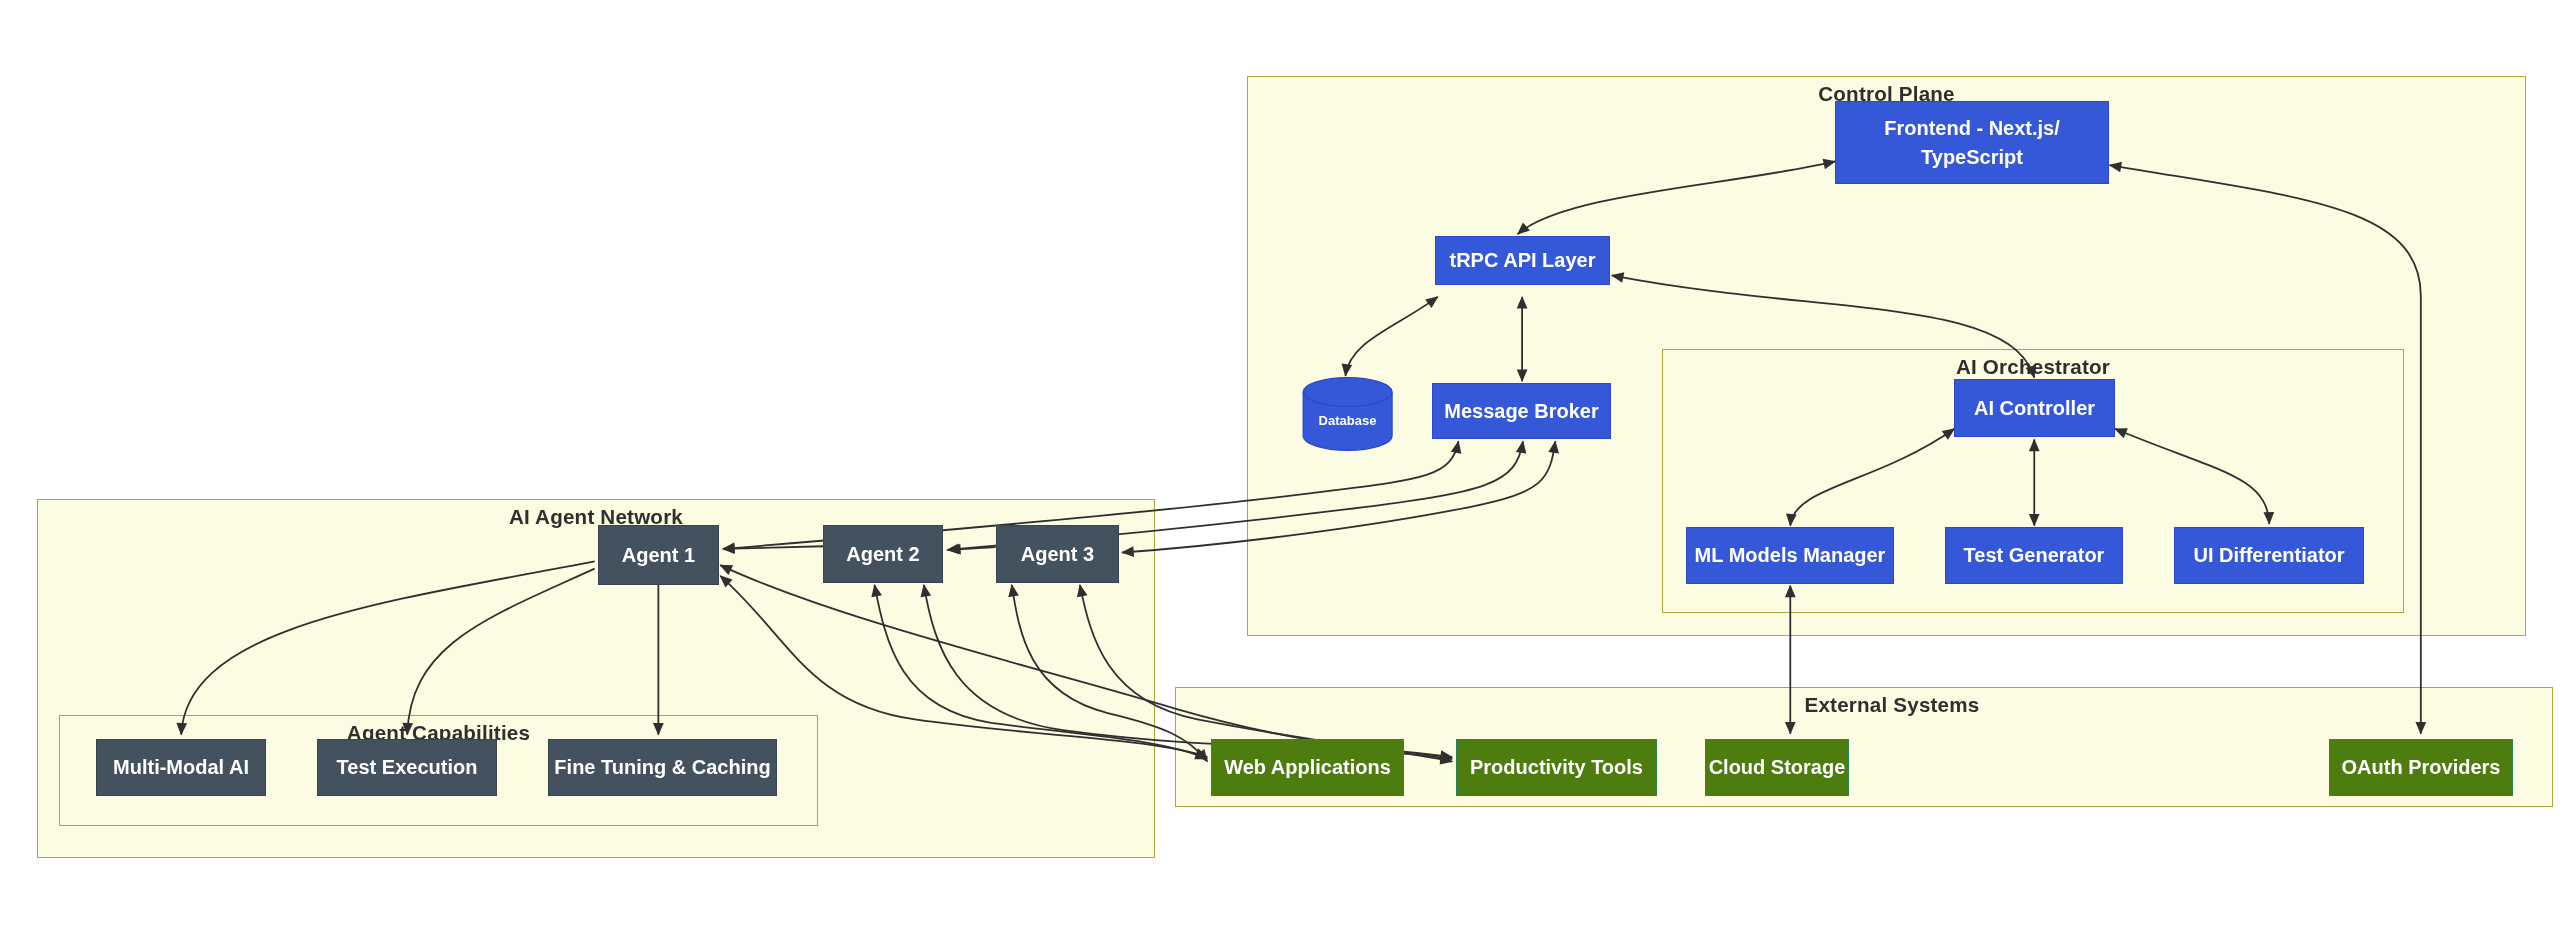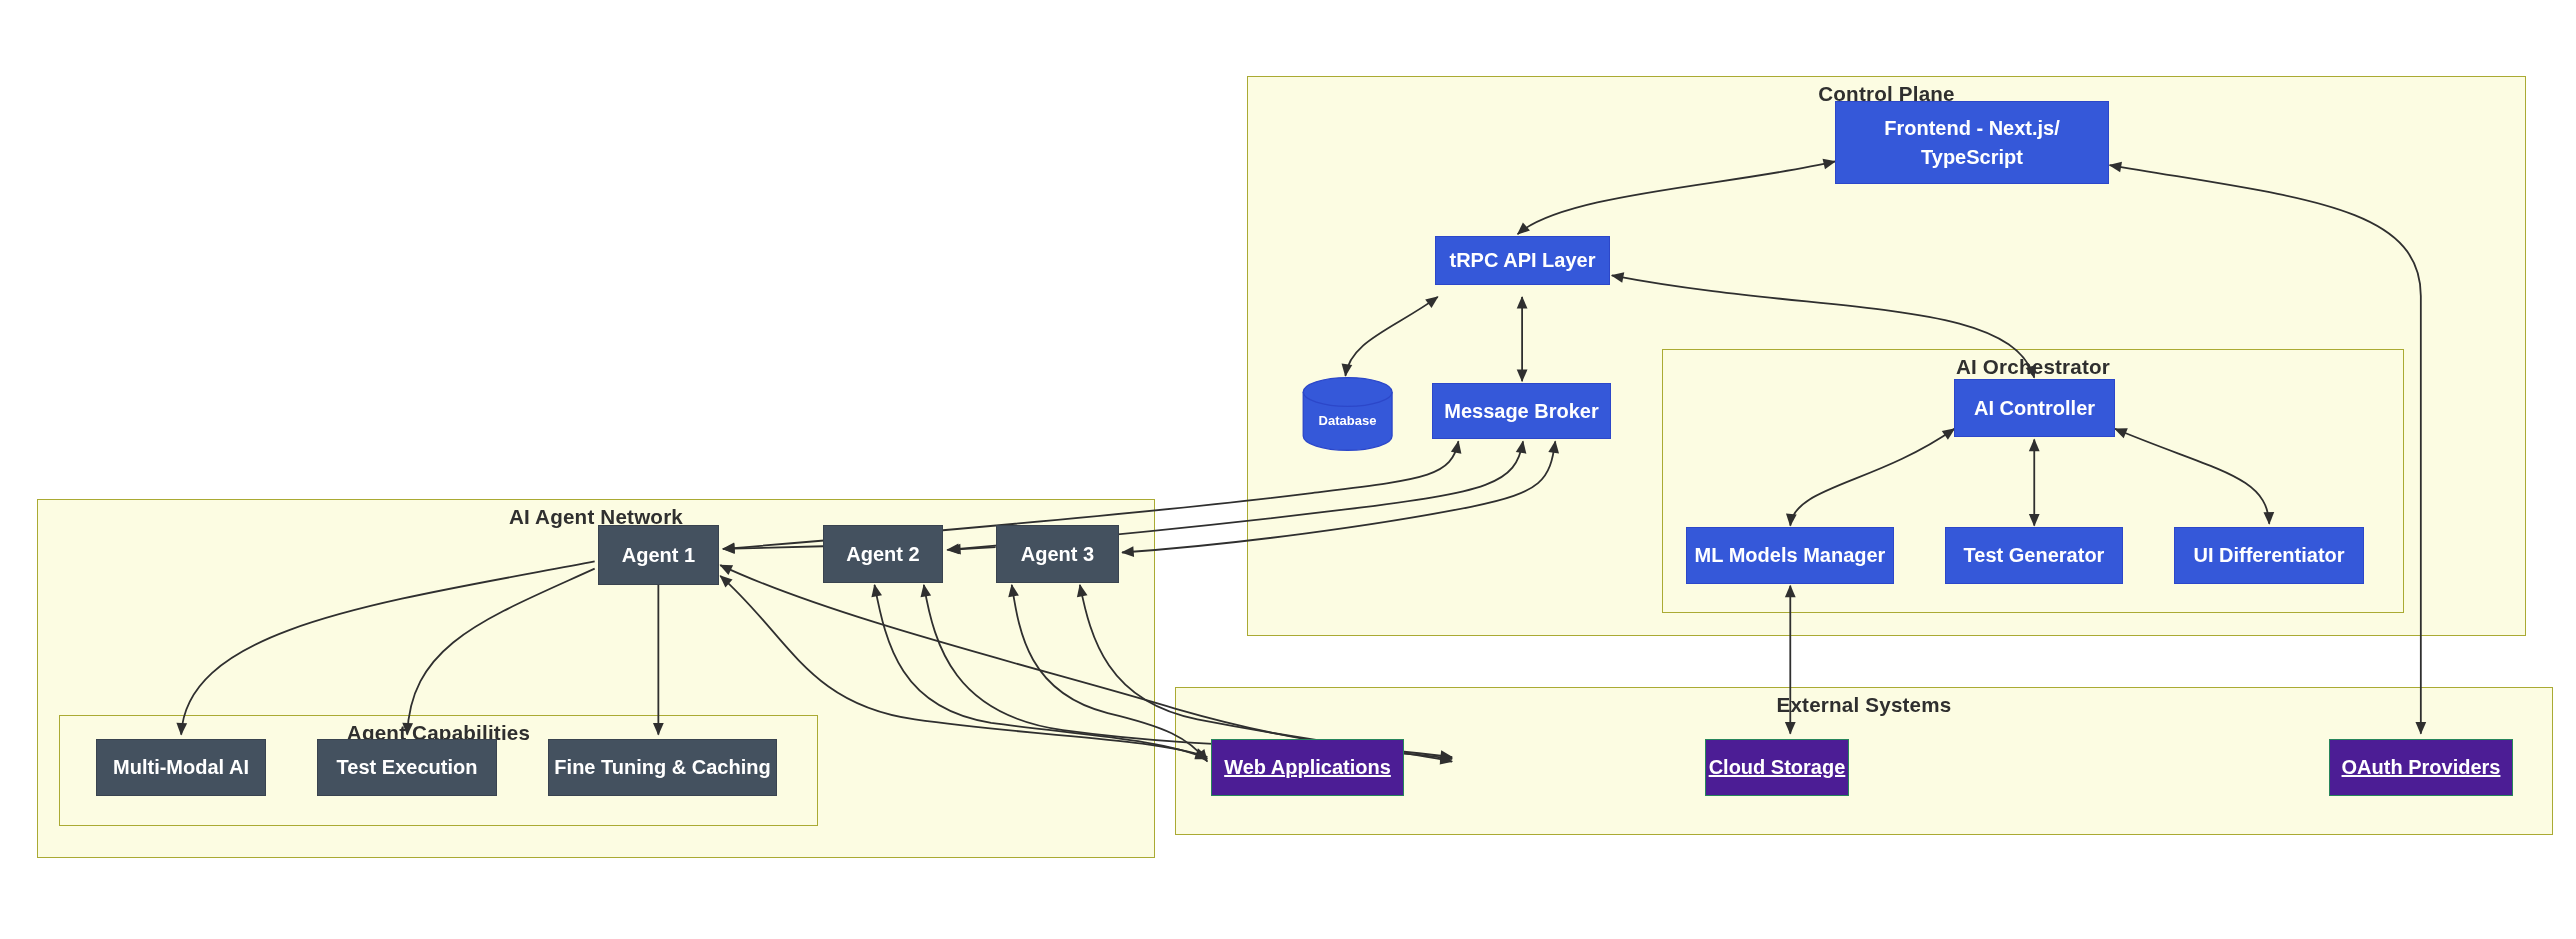--- a/index.html
+++ b/index.html
@@ -6,41 +6,41 @@
   body{font-family:"Liberation Sans","DejaVu Sans",sans-serif;}
   #canvas{position:relative;width:2576px;height:940px;background:#ffffff;overflow:hidden;}
   .subgraph{position:absolute;background:#fcfce2;border:0.9px solid #aaaa33;box-sizing:border-box;}
   .sg-label{position:absolute;width:100%;text-align:center;top:5.4px;font-size:20.6px;font-weight:700;color:#2f2f2f;letter-spacing:0.2px;}
   #edges{position:absolute;left:0;top:0;z-index:2;}
   .edge{fill:none;stroke:#2f2f2f;stroke-width:2px;}
   .node{position:absolute;z-index:3;display:flex;align-items:center;justify-content:center;text-align:center;
         color:#ffffff;font-weight:700;font-size:20px;line-height:1.45;white-space:pre-line;box-sizing:border-box;}
   .n-blue{background:#3558d9;border:0.9px solid #2c47c9;}
   .n-dark{background:#44515f;border:0.9px solid #39434f;}
-  .n-green{background:#4c1d95;border:0.9px solid #27855c;text-decoration:underline;}
+  .n-green{background:#4d7c0f;border:0.9px solid #27855c;}
   .n-plain{background:transparent;border:none;}
 </style>
 </head>
 <body>
 
 <div id="canvas">
 
   <div class="subgraph" style="left:1247px;top:76px;width:1279px;height:560px;">
     <div class="sg-label">Control Plane</div>
   </div>
   <div class="subgraph" style="left:1662px;top:349px;width:742px;height:264px;">
     <div class="sg-label">AI Orchestrator</div>
   </div>
   <div class="subgraph" style="left:37px;top:499px;width:1118px;height:359px;">
     <div class="sg-label">AI Agent Network</div>
   </div>
   <div class="subgraph" style="left:59px;top:715px;width:759px;height:111px;">
     <div class="sg-label">Agent Capabilities</div>
   </div>
-  <div class="subgraph" style="left:1175px;top:687px;width:1378px;height:148px;">
+  <div class="subgraph" style="left:1175px;top:687px;width:1378px;height:120px;padding-left:28px;">
     <div class="sg-label">External Systems</div>
   </div>
 
   <svg id="edges" width="2576" height="940" viewBox="0 0 2872 1048">
     <defs>
       <marker id="ae" markerUnits="userSpaceOnUse" markerWidth="16" markerHeight="14" refX="14" refY="7" orient="auto">
         <path d="M1,1 L15,7 L1,13 Z" fill="#2f2f2f"></path>
       </marker>
       <marker id="as" markerUnits="userSpaceOnUse" markerWidth="16" markerHeight="14" refX="14" refY="7" orient="auto-start-reverse">
         <path d="M1,1 L15,7 L1,13 Z" fill="#2f2f2f"></path>
@@ -91,17 +91,18 @@
   <div class="node n-blue" style="left:2174px;top:527px;width:190px;height:57px;">UI Differentiator</div>
 
   <div class="node n-dark" style="left:598px;top:525px;width:121px;height:60px;">Agent 1</div>
   <div class="node n-dark" style="left:823px;top:525px;width:120px;height:58px;">Agent 2</div>
   <div class="node n-dark" style="left:996px;top:525px;width:123px;height:58px;">Agent 3</div>
   <div class="node n-dark" style="left:96px;top:739px;width:170px;height:57px;">Multi-Modal AI</div>
   <div class="node n-dark" style="left:317px;top:739px;width:180px;height:57px;">Test Execution</div>
   <div class="node n-dark" style="left:548px;top:739px;width:229px;height:57px;">Fine Tuning &amp; Caching</div>
 
   <div class="node n-green" style="left:1211px;top:739px;width:193px;height:57px;">Web Applications</div>
+  <div class="node n-green" style="left:1456px;top:739px;width:201px;height:57px;">Productivity Tools</div>
   <div class="node n-green" style="left:1705px;top:739px;width:144px;height:57px;">Cloud Storage</div>
   <div class="node n-green" style="left:2329px;top:739px;width:184px;height:57px;">OAuth Providers</div>
 
 </div>
 
 
 </body></html>

